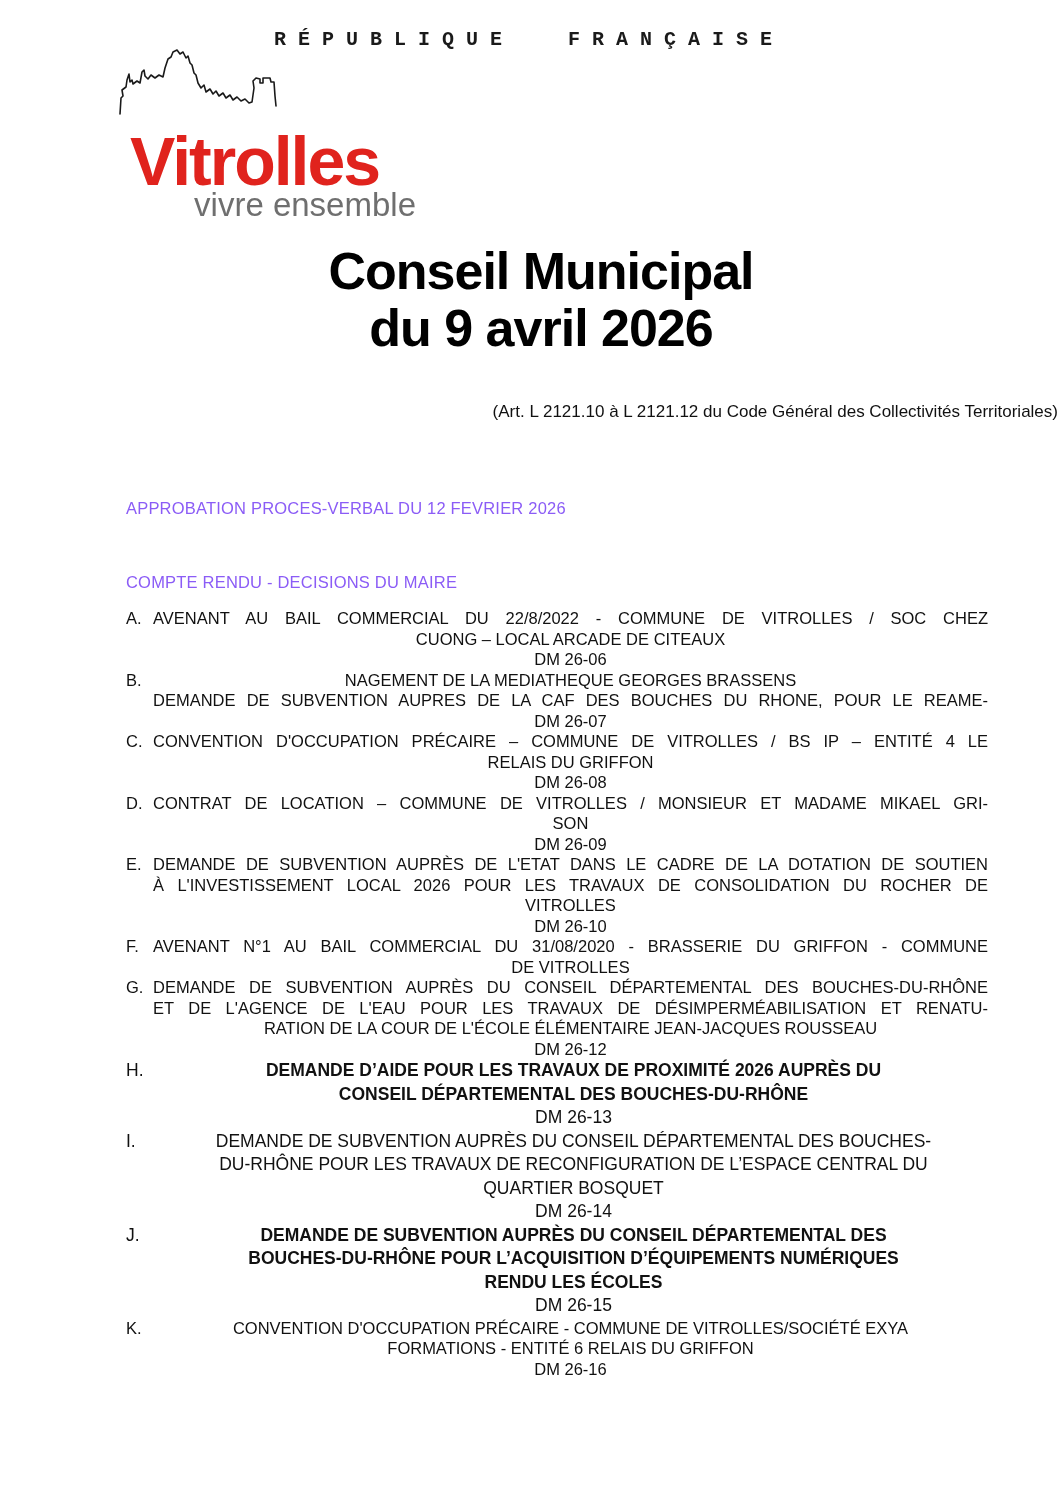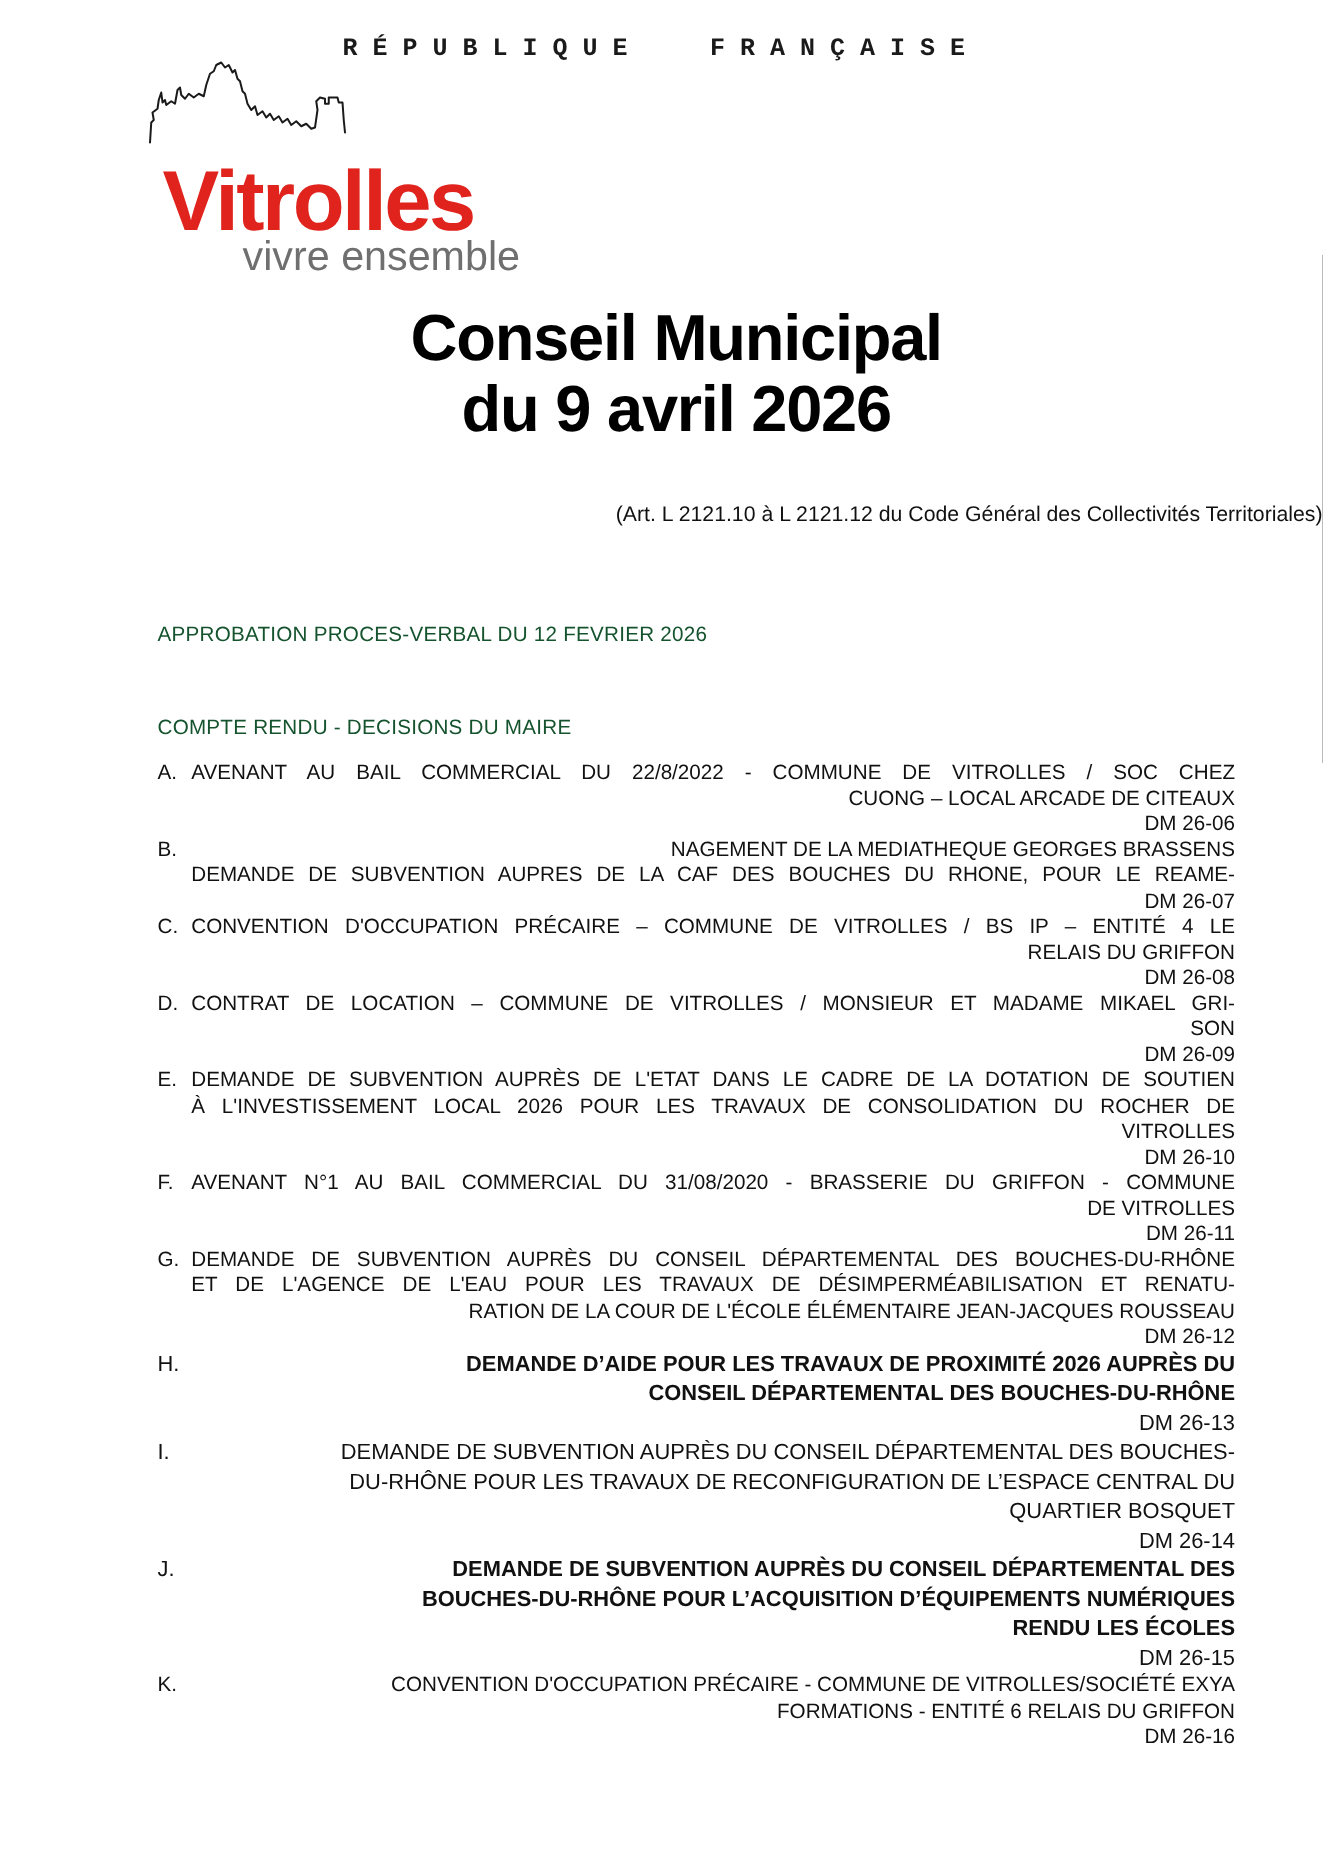--- a/index.html
+++ b/index.html
@@ -41,33 +41,33 @@
     line-height:57px;color:#000;margin-left:12px;
   }
   .subtitle{
     position:absolute;top:402px;left:0;width:1058px;
     text-align:right;
     font-size:17px;color:#111;
   }
   
   .heading{
     position:absolute;left:126px;width:863px;
-    font-size:16.5px;color:#14532d;letter-spacing:0.2px;
+    font-size:16.5px;color:#8b5cf6;letter-spacing:0.2px;
     white-space:nowrap;
   }
   .heading.approbation{top:499px;}
   .heading.compte-rendu{top:573px;}
   
   .agenda{
     position:absolute;top:608px;left:126px;width:862px;
     font-size:16.5px;line-height:20.5px;color:#111;
   }
   .item{position:relative;padding-left:27px;}
   .item .letter{position:absolute;left:0;top:0;}
-  .item .line{text-align:right;}
+  .item .line{text-align:center;}
   .item .line.just{text-align:justify;text-align-last:justify;}
   .item.loose{font-size:17.5px;line-height:23.5px;padding-left:33px;}
   .item.bold .letter{font-weight:normal;}
   .item.bold .line.txt{font-weight:bold;}
   .item .line.dm{font-weight:normal;}
 </style>
 </head>
 <body>
 
 <div class="page">
@@ -128,21 +128,20 @@
         <span class="letter">E.</span>
         <div class="line txt just">DEMANDE DE SUBVENTION AUPRÈS DE L'ETAT DANS LE CADRE DE LA DOTATION DE SOUTIEN</div>
         <div class="line txt just">À L'INVESTISSEMENT LOCAL 2026 POUR LES TRAVAUX DE CONSOLIDATION DU ROCHER DE</div>
         <div class="line txt">VITROLLES</div>
         <div class="line dm">DM 26-10</div>
       </div>
       <div class="item">
         <span class="letter">F.</span>
         <div class="line txt just">AVENANT N°1 AU BAIL COMMERCIAL DU 31/08/2020 - BRASSERIE DU GRIFFON - COMMUNE</div>
         <div class="line txt">DE VITROLLES</div>
-        <div class="line dm">DM 26-11</div>
       </div>
       <div class="item">
         <span class="letter">G.</span>
         <div class="line txt just">DEMANDE DE SUBVENTION AUPRÈS DU CONSEIL DÉPARTEMENTAL DES BOUCHES-DU-RHÔNE</div>
         <div class="line txt just">ET DE L'AGENCE DE L'EAU POUR LES TRAVAUX DE DÉSIMPERMÉABILISATION ET RENATU-</div>
         <div class="line txt">RATION DE LA COUR DE L'ÉCOLE ÉLÉMENTAIRE JEAN-JACQUES ROUSSEAU</div>
         <div class="line dm">DM 26-12</div>
       </div>
       <div class="item bold loose">
         <span class="letter">H.</span>

